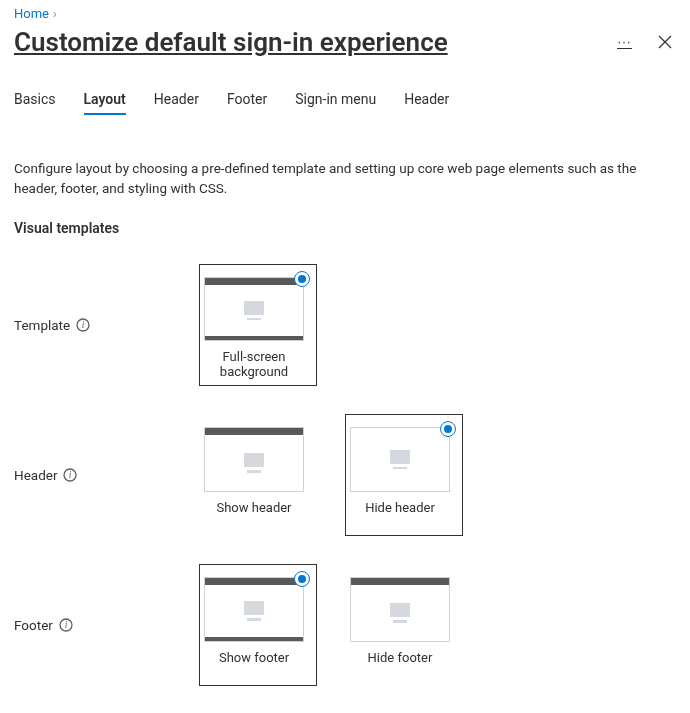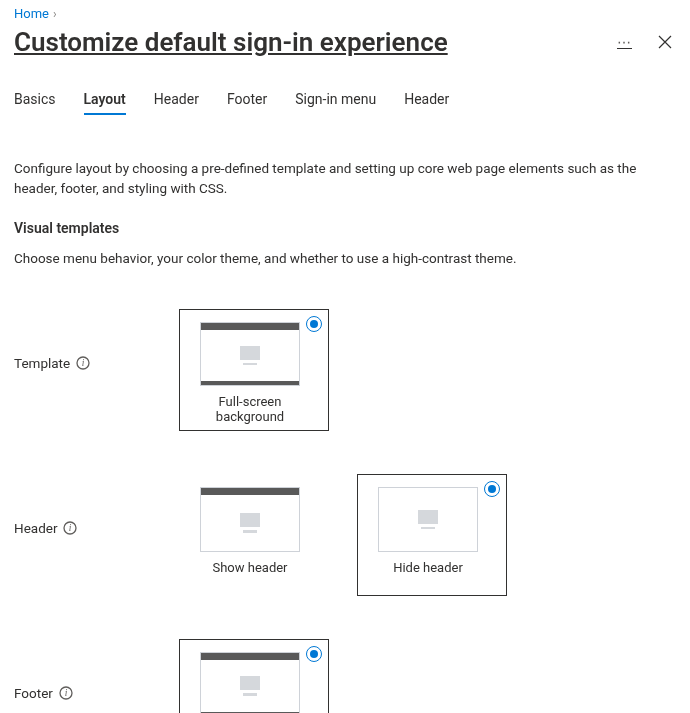--- a/index.html
+++ b/index.html
@@ -18,31 +18,30 @@
   .more-btn { color:#605e5c; cursor:pointer; font-size:14px; letter-spacing:1px; padding:4px; }
   .close-btn { color:#323130; font-size:14px; cursor:pointer; padding:4px; line-height:1; }
   .close-btn svg { display:block; }
   .tabs { display:flex; gap:28px; margin-top:30px; border-bottom:0; }
   .tab { font-size:14px; color:#323130; padding:4px 0 6px 0; cursor:pointer; }
   .tab.active { color:#323130; font-weight:600; border-bottom:2.5px solid #0078d4; }
   .section { margin-top:22px; }
   .desc { font-size:13.5px; color:#323130; line-height:1.45;margin-top:44px; }
   .subhead { font-weight:600; font-size:14px; margin-top:22px; }
   .subdesc { font-size:13.5px; margin-top:14px; }
-  .row { display:flex; margin-top:28px; }
+  .row { display:flex; margin-top:28px; gap:20px; }
   .row-label { width:165px; display:flex; align-items:center; gap:6px; font-size:13.5px; color:#323130; }
   .info-icon { width:14px; height:14px; flex:none; }
   .info-icon circle { fill:none; stroke:#605e5c; stroke-width:1.3; }
   .info-icon text { font-size:9.5px; fill:#605e5c; font-family:Georgia,serif; font-style:italic; }
   .options { display:flex; gap:28px; }
   .card {
-    width:150px; height:122px; border:1px solid transparent; position:relative;
+    width:118px; height:122px; border:1px solid transparent; position:relative;
     display:flex; flex-direction:column; align-items:center; padding:12px 16px 6px 8px;
     cursor:pointer;
-    margin-top:15px;
   }
   .card.selected { border:1px solid #323130; }
   .radio {
     position:absolute; top:6px; right:6px; width:16px; height:16px; border-radius:50%;
     border:1.5px solid #0078d4; background:#fff; display:flex; align-items:center; justify-content:center;
   }
   .radio.on::after { content:""; width:8px; height:8px; border-radius:50%; background:#0078d4; }
   .thumb {
     width:100px; height:65px; border:1px solid #ced2d8; background:#fff;
     display:flex; flex-direction:column; overflow:hidden;
@@ -89,21 +88,20 @@
     <div class="tab active">Layout</div>
     <div class="tab">Header</div>
     <div class="tab">Footer</div>
     <div class="tab">Sign-in menu</div>
     <div class="tab">Header</div>
   </div>
 
   <div class="section">
     <div class="desc">Configure layout by choosing a pre-defined template and setting up core web page elements such as the header, footer, and styling with CSS.</div>
     <div class="subhead">Visual templates</div>
-    <div class="subdesc">Choose menu behavior, your color theme, and whether to use a high-contrast theme.</div>
 
     <div class="row">
       <div class="row-label">
         <span>Template</span>
         <svg class="info-icon" viewBox="0 0 14 14">
             <circle cx="7" cy="7" r="6"></circle>
             <text x="7" y="10" text-anchor="middle">i</text>
           </svg>
       </div>
       <div class="options">
@@ -168,17 +166,27 @@
           <div class="thumb">
             <div class="bar-top"></div>
             <div class="fill-body">
                 <div class="mini"></div>
                 <div class="mini-line"></div>
               </div>
             <div class="bar-bot"></div>
           </div>
           <div class="card-label">Show footer</div>
         </div>
+        <div class="card">
+          <div class="thumb">
+            <div class="bar-top"></div>
+            <div class="fill-body">
+                <div class="mini"></div>
+                <div class="mini-line"></div>
+              </div>
+          </div>
+          <div class="card-label">Hide footer</div>
+        </div>
       </div>
     </div>
 
   </div>
 </div>
 
 </body></html>

